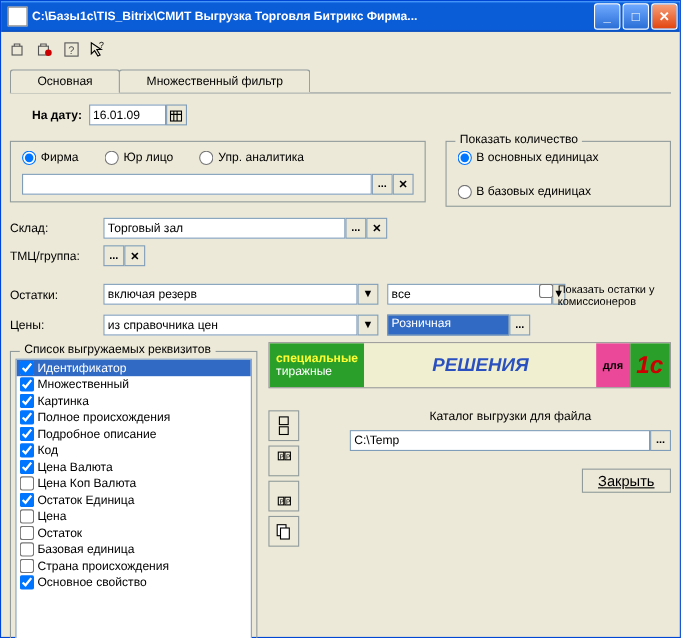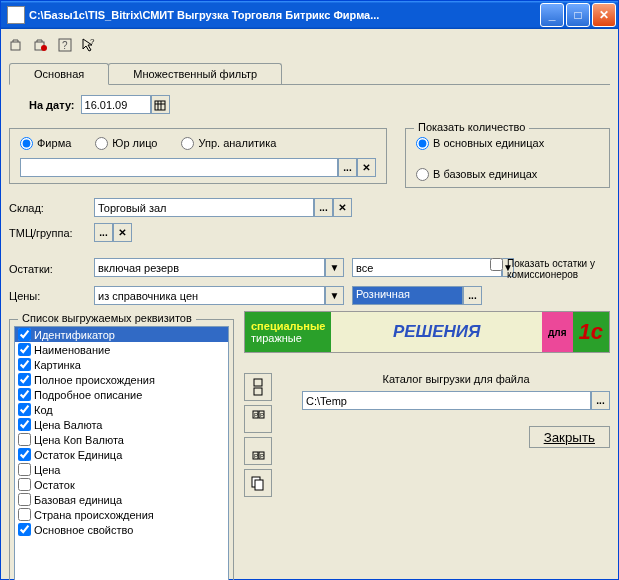--- a/index.html
+++ b/index.html
@@ -56,21 +56,21 @@
 .sidebtn{width:26px;height:26px;border:1px solid #919b9c;background:#ece9d8;display:flex;align-items:center;justify-content:center}
 .catlabel{text-align:center;margin-bottom:6px}
 .catrow{display:flex}
 .catrow .input{flex:1}
 .btnrow{display:flex;justify-content:flex-end;gap:8px;margin-top:16px}
 .btn{height:22px;padding:0 14px;border:1px solid #919b9c;background:#ece9d8}
 .btn.u{text-decoration:underline}
 .reqfs{border:1px solid #919b9c;padding:6px 4px 4px 4px;position:relative;margin-top:8px}
 .reqfs .legend{top:-8px}
 .selprice{background:#316ac5;color:#fff}
-.midarea{display:flex;gap:20px}
+.midarea{display:flex;gap:36px}
 </style>
 </head>
 <body>
 <div class="window">
 <div class="titlebar">
   <div class="appicon"></div>
   <div class="title">C:\Базы1с\TIS_Bitrix\СМИТ Выгрузка Торговля Битрикс Фирма...</div>
   <div class="winbtns">
     <div class="winbtn minbtn">_</div>
     <div class="winbtn maxbtn">□</div>
@@ -202,21 +202,21 @@
     <div class="leftcol">
       <div class="reqfs">
         <div class="legend">Список выгружаемых реквизитов</div>
         <div class="listbox" id="reqlist">
               <div class="item sel">
                 <input type="checkbox" checked="" style="">
                 <span>Идентификатор</span>
               </div>
               <div class="item">
                 <input type="checkbox" checked="" style="">
-                <span>Наименование</span>
+                <span>Множественный</span>
               </div>
               <div class="item">
                 <input type="checkbox" checked="" style="">
                 <span>Картинка</span>
               </div>
               <div class="item">
                 <input type="checkbox" checked="" style="">
                 <span>Полное происхождения</span>
               </div>
               <div class="item">

